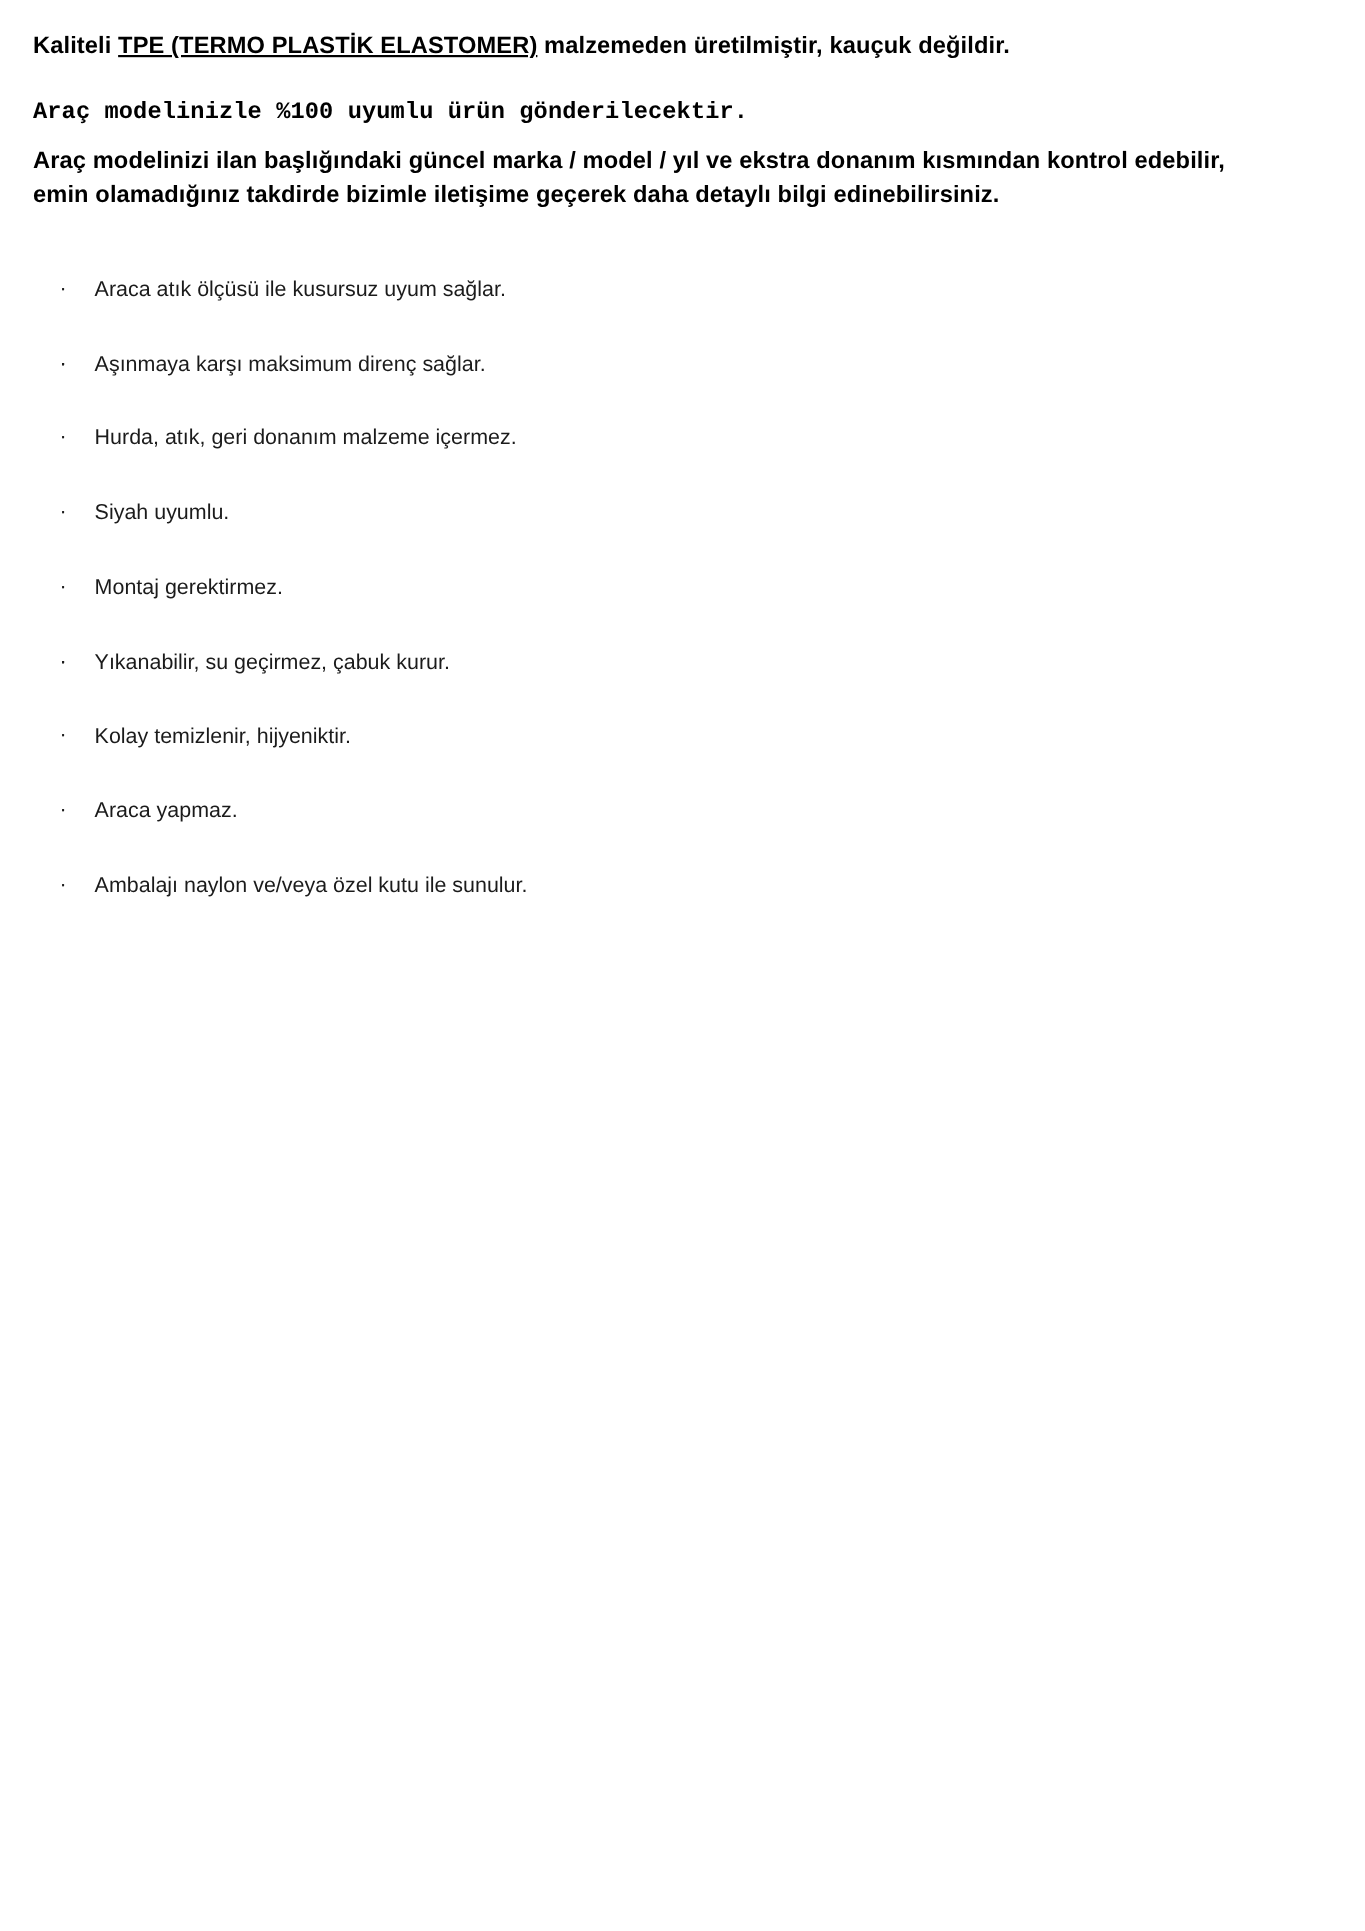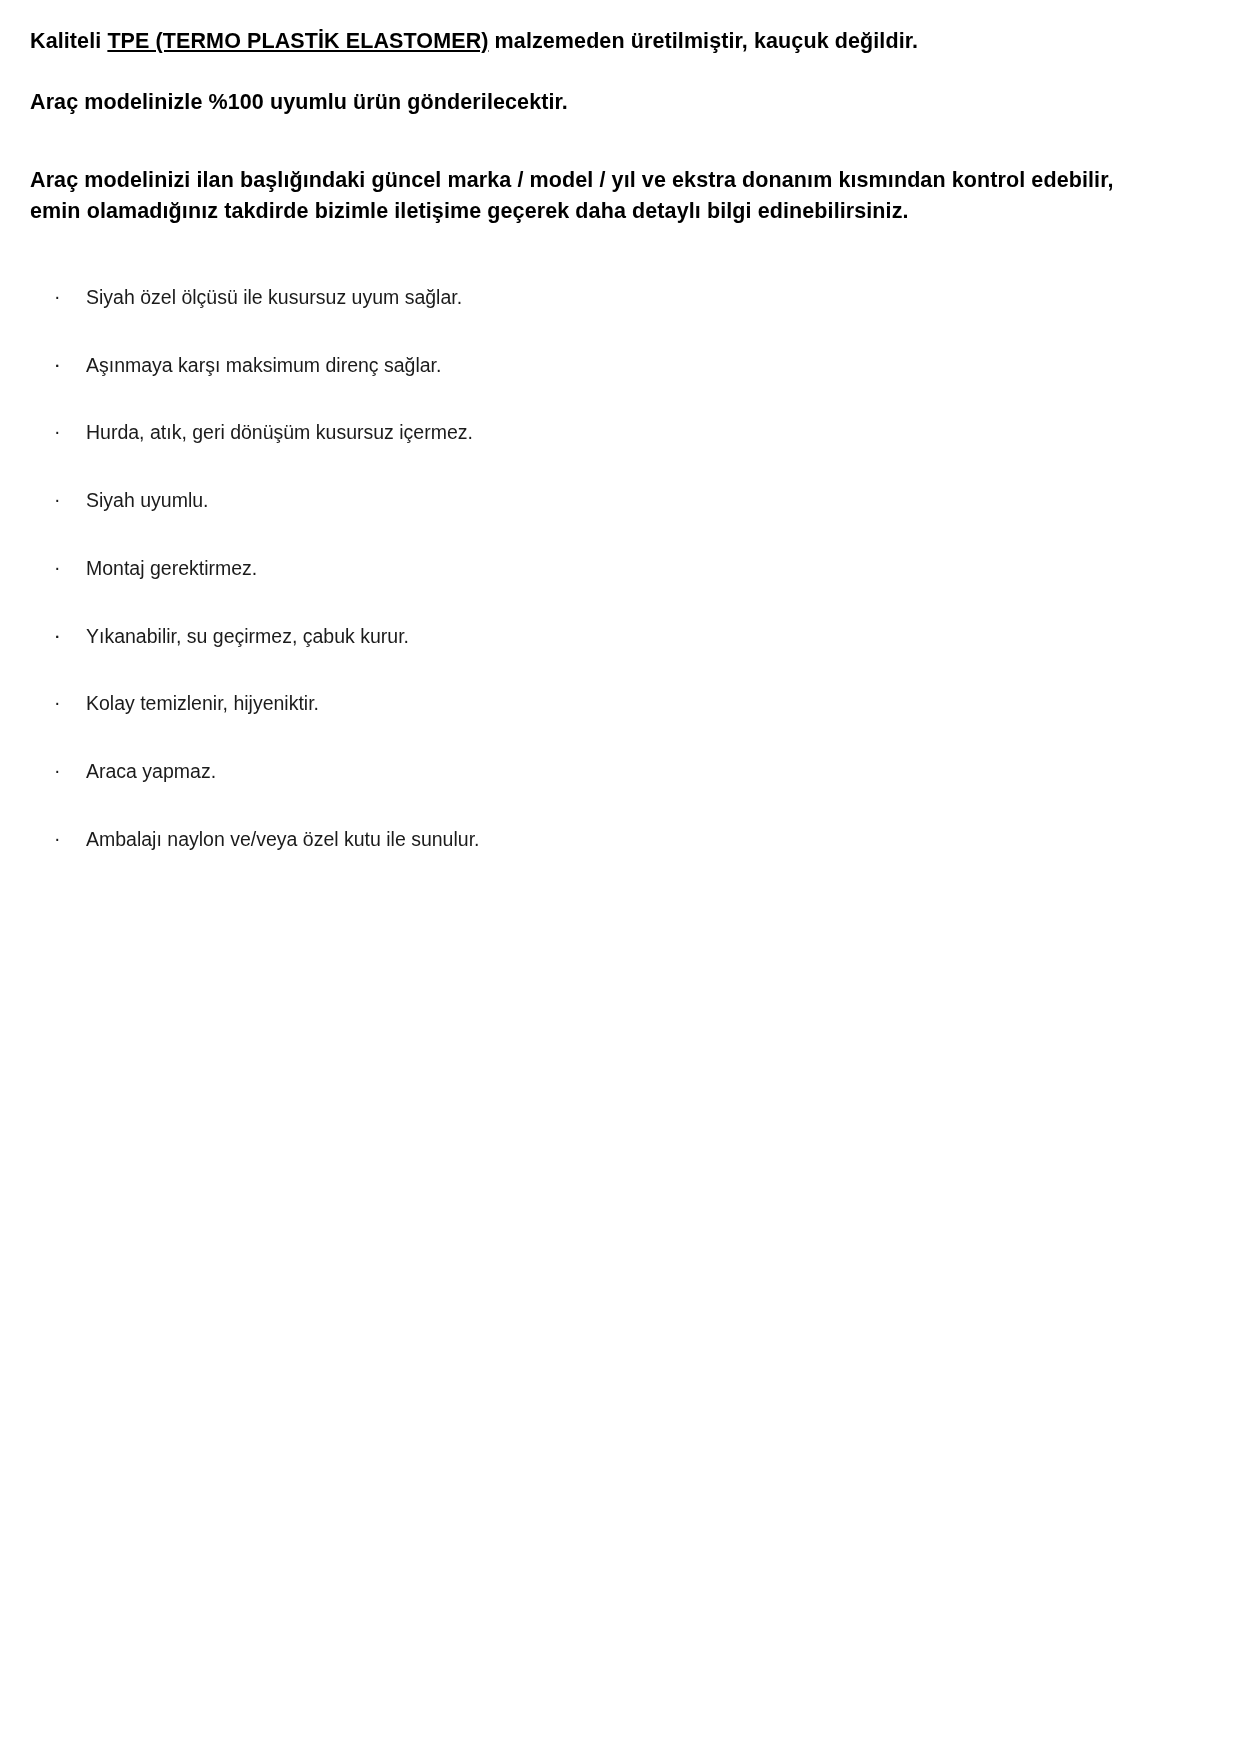--- a/index.html
+++ b/index.html
@@ -28,21 +28,22 @@
     font-weight: bold;
     font-size: 21.5px;
     line-height: 1.42;
     margin: 0 0 30px 0;
     letter-spacing: 0.1px;
   }
   .intro-para.first {
     margin-bottom: 30px;
   }
   .intro-para.second {
-    margin-bottom: 48px;
+    margin-bottom: 14px;
+    font-family: Liberation Mono, monospace;
   }
   .intro-para.third {
     margin-bottom: 16px;
     max-width: 1110px;
   }
   .underline {
     text-decoration: underline;
   }
   .bullets {
     margin: 0;
@@ -85,35 +86,35 @@
     <p class="intro-para second">Araç modelinizle %100 uyumlu ürün gönderilecektir.</p>
 
     <p class="intro-para third">Araç modelinizi ilan başlığındaki güncel marka / model / yıl ve ekstra donanım kısmından kontrol edebilir, emin olamadığınız takdirde bizimle iletişime geçerek daha detaylı bilgi edinebilirsiniz.</p>
 
   </div>
 
   <ul class="bullets">
 
     <li class="bullet-item">
       <span class="dot">·</span>
-      <span>Siyah özel ölçüsü ile kusursuz uyum sağlar.</span>
+      <span>Araca atık ölçüsü ile kusursuz uyum sağlar.</span>
     </li>
 
     <li class="bullet-item">
       <span class="dot">·</span>
     </li>
 
     <li class="bullet-item">
       <span class="dot">·</span>
       <span>Aşınmaya karşı maksimum direnç sağlar.</span>
     </li>
 
     <li class="bullet-item">
       <span class="dot">·</span>
-      <span>Hurda, atık, geri dönüşüm kusursuz içermez.</span>
+      <span>Hurda, atık, geri donanım malzeme içermez.</span>
     </li>
 
     <li class="bullet-item">
       <span class="dot">·</span>
       <span>Siyah uyumlu.</span>
     </li>
 
     <li class="bullet-item">
       <span class="dot">·</span>
       <span>Montaj gerektirmez.</span>

